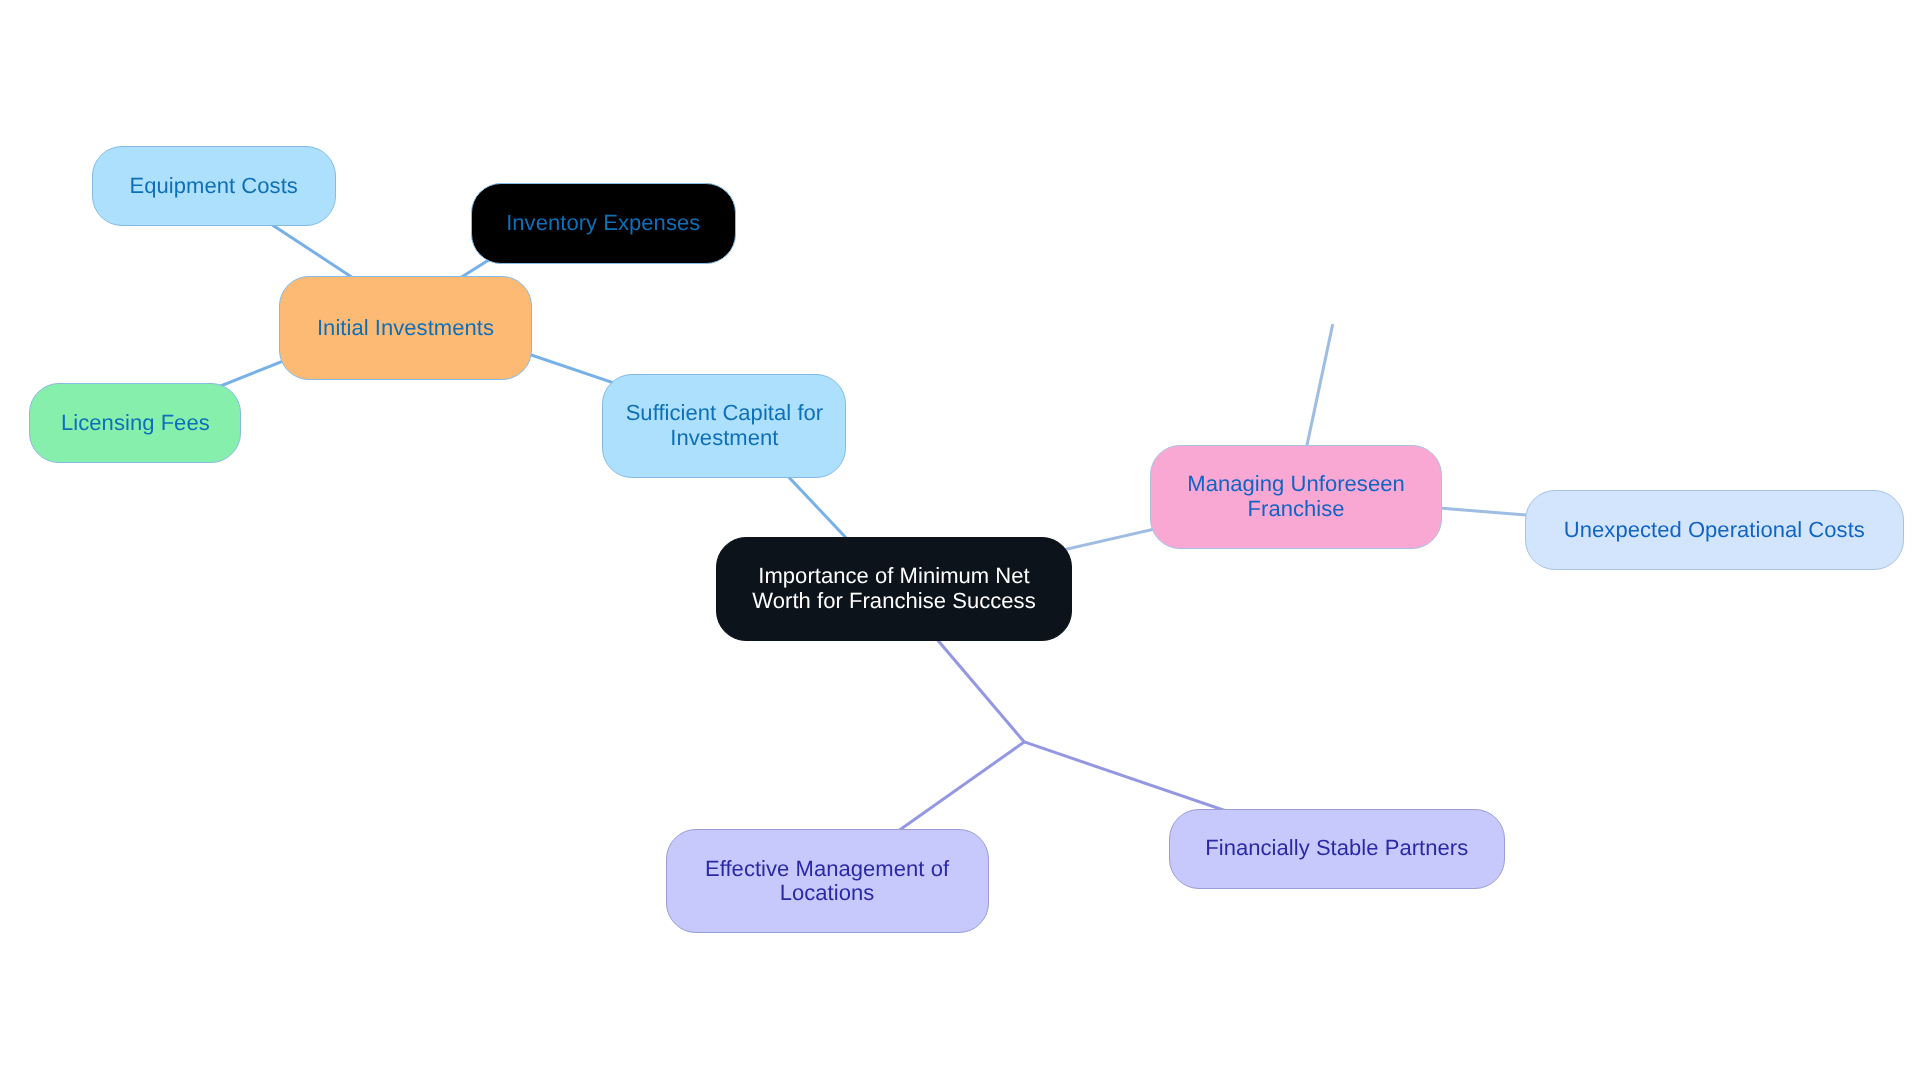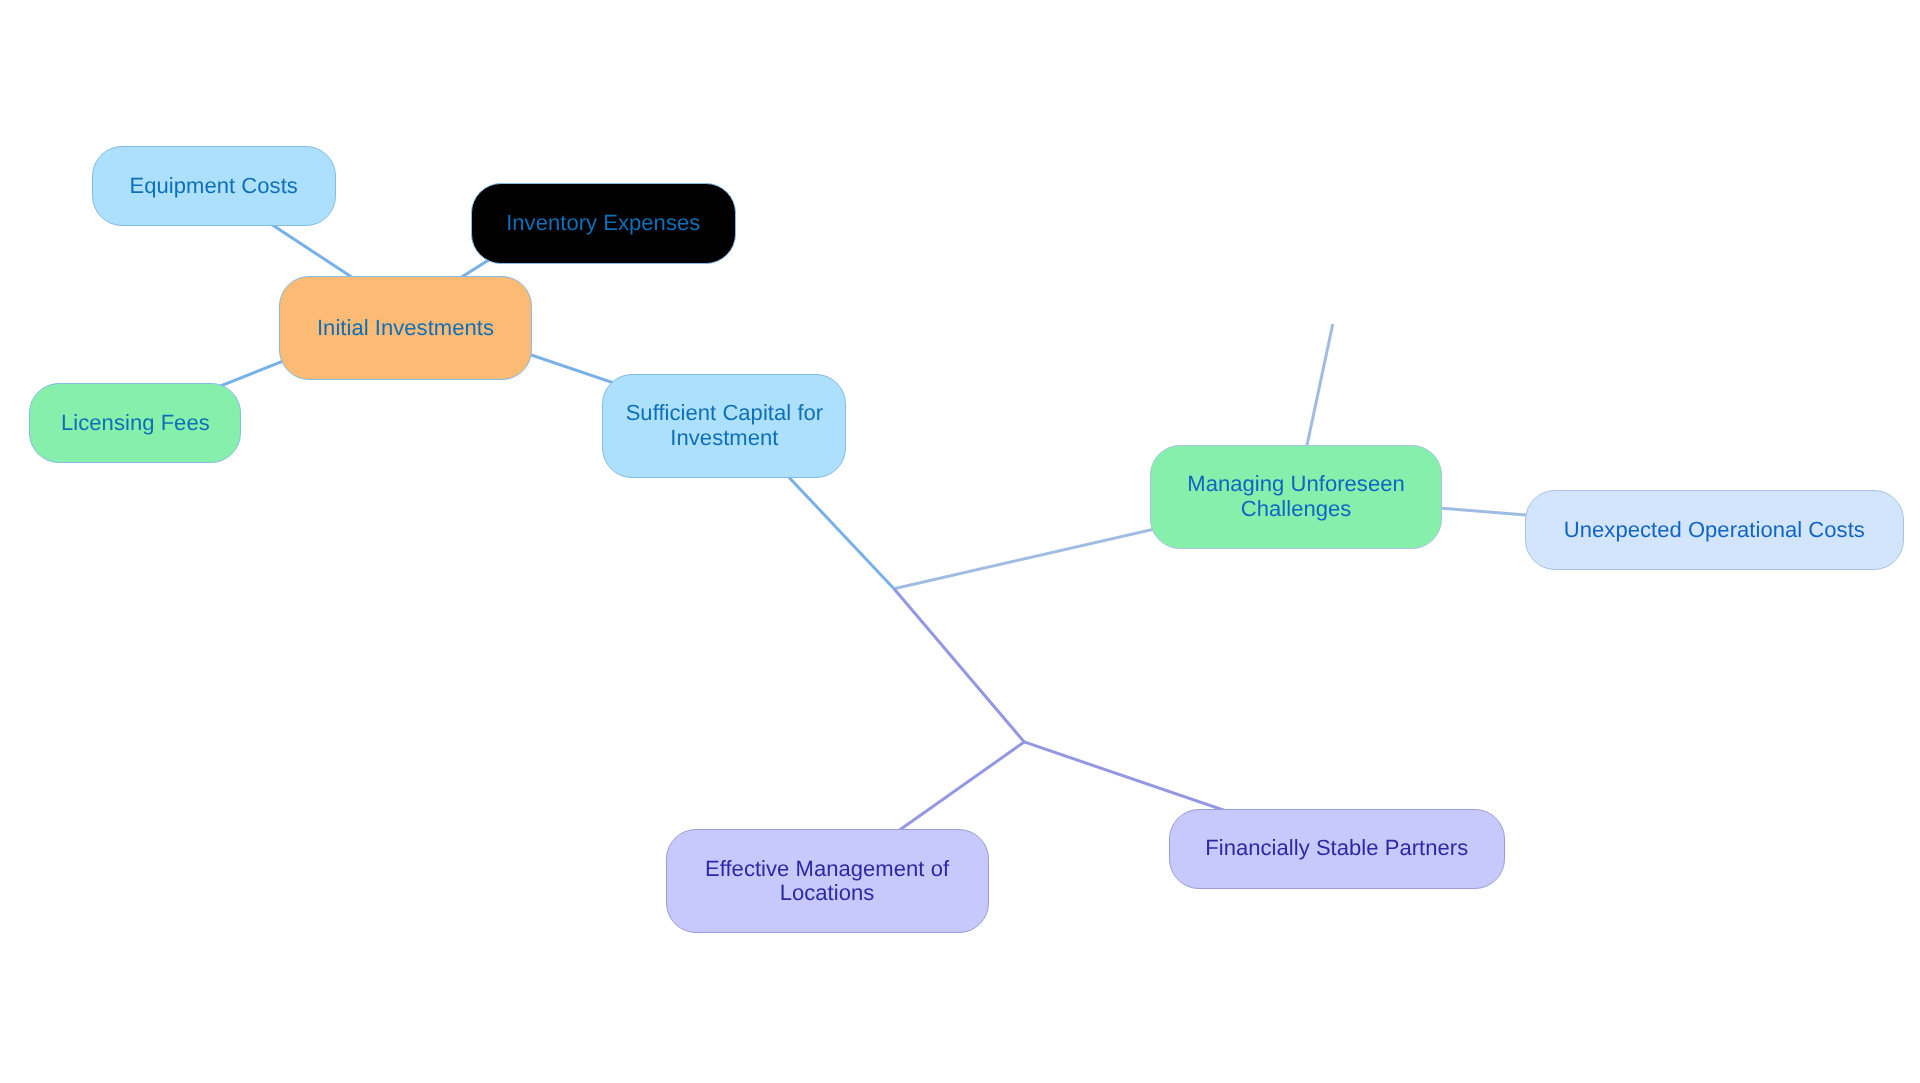--- a/index.html
+++ b/index.html
@@ -62,24 +62,24 @@
   </div>
 
   <div class="node" style="left: 602.4px; top: 373.7px; width: 244px; height: 104.3px; background: rgb(173, 224, 253); border-color: rgb(132, 188, 230); color: rgb(13, 111, 184);">
     <span class="label">
       <span class="tline">Sufficient Capital for</span>
       <span class="tline">Investment</span>
     </span>
   </div>
 
 
-  <div class="node" style="left: 1150.4px; top: 444.6px; width: 291.3px; height: 104px; background: #86efac; border-color: rgb(167, 195, 225); color: rgb(16, 100, 196);">
+  <div class="node" style="left: 1150.4px; top: 444.6px; width: 291.3px; height: 104px; background: #f9a8d4; border-color: rgb(167, 195, 225); color: rgb(16, 100, 196);">
     <span class="label">
       <span class="tline">Managing Unforeseen</span>
-      <span class="tline">Challenges</span>
+      <span class="tline">Franchise</span>
     </span>
   </div>
 
   <div class="node" style="left: 1524.7px; top: 489.6px; width: 379.3px; height: 80.8px; background: rgb(211, 229, 252); border-color: rgb(167, 195, 225); color: rgb(16, 100, 196);">
     <span class="label">
       <span class="tline">Unexpected Operational Costs</span>
     </span>
   </div>
 
 
@@ -89,14 +89,20 @@
       <span class="tline">Locations</span>
     </span>
   </div>
 
   <div class="node" style="left: 1169px; top: 808.6px; width: 335.5px; height: 80.4px; background: rgb(199, 201, 253); border-color: rgb(154, 157, 216); color: rgb(42, 40, 164);">
     <span class="label">
       <span class="tline">Financially Stable Partners</span>
     </span>
   </div>
 
+  <div class="node" style="left: 716.1px; top: 536.6px; width: 355.8px; height: 104.2px; background: rgb(12, 19, 26); border-color: rgb(12, 19, 26); color: rgb(255, 255, 255);">
+    <span class="label">
+      <span class="tline">Importance of Minimum Net</span>
+      <span class="tline">Worth for Franchise Success</span>
+    </span>
+  </div>
 
 </div>
 
 </body></html>

